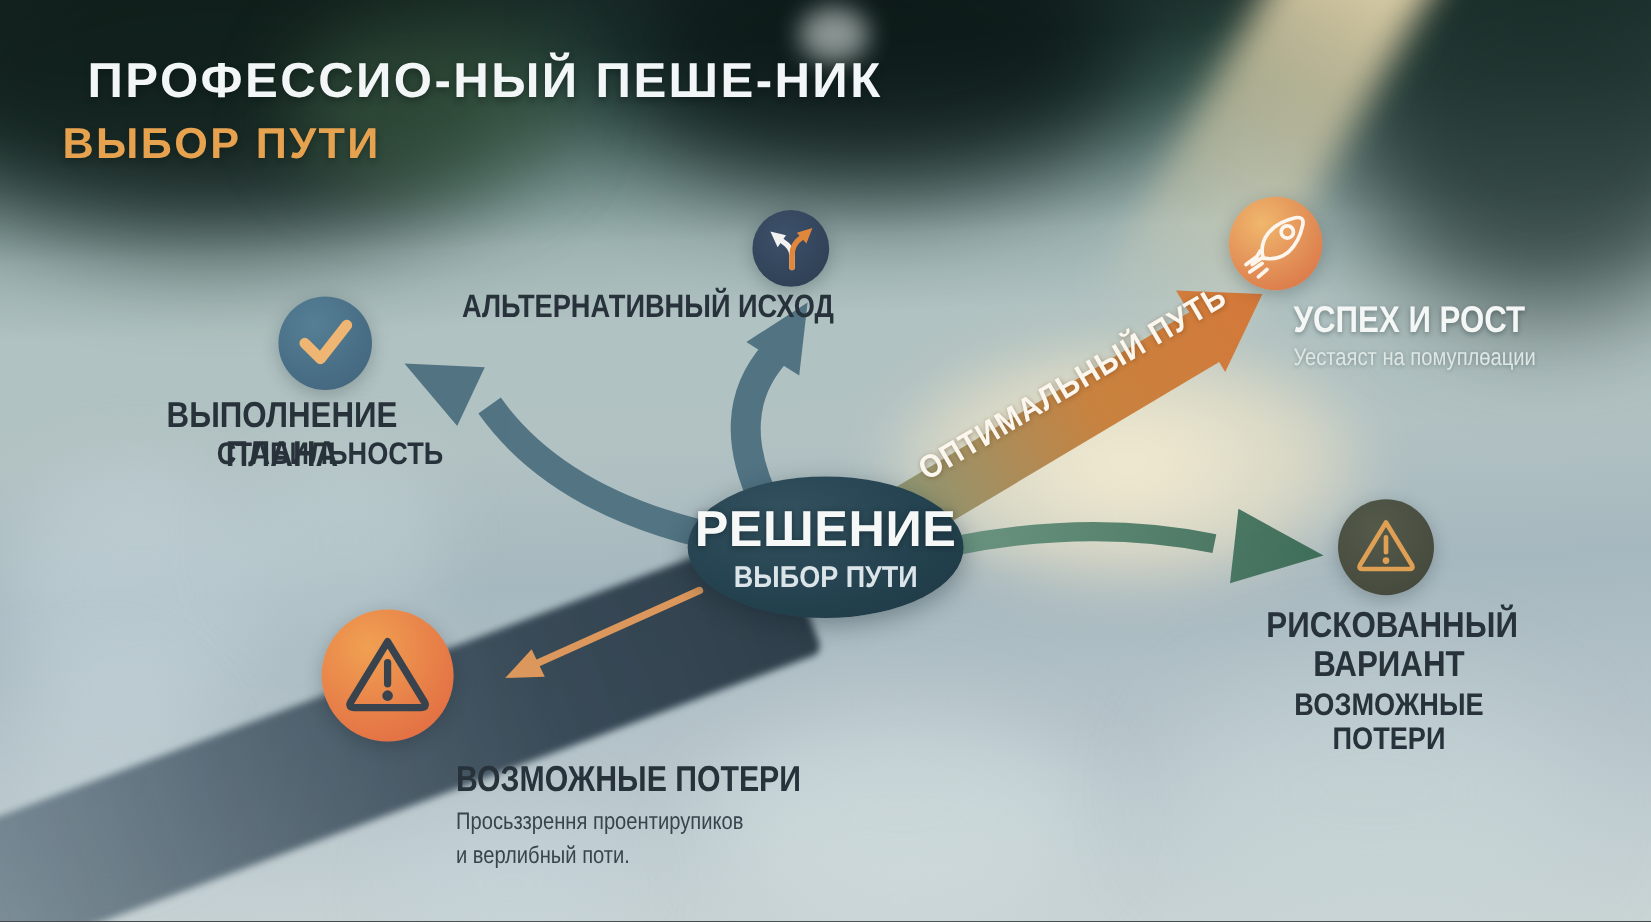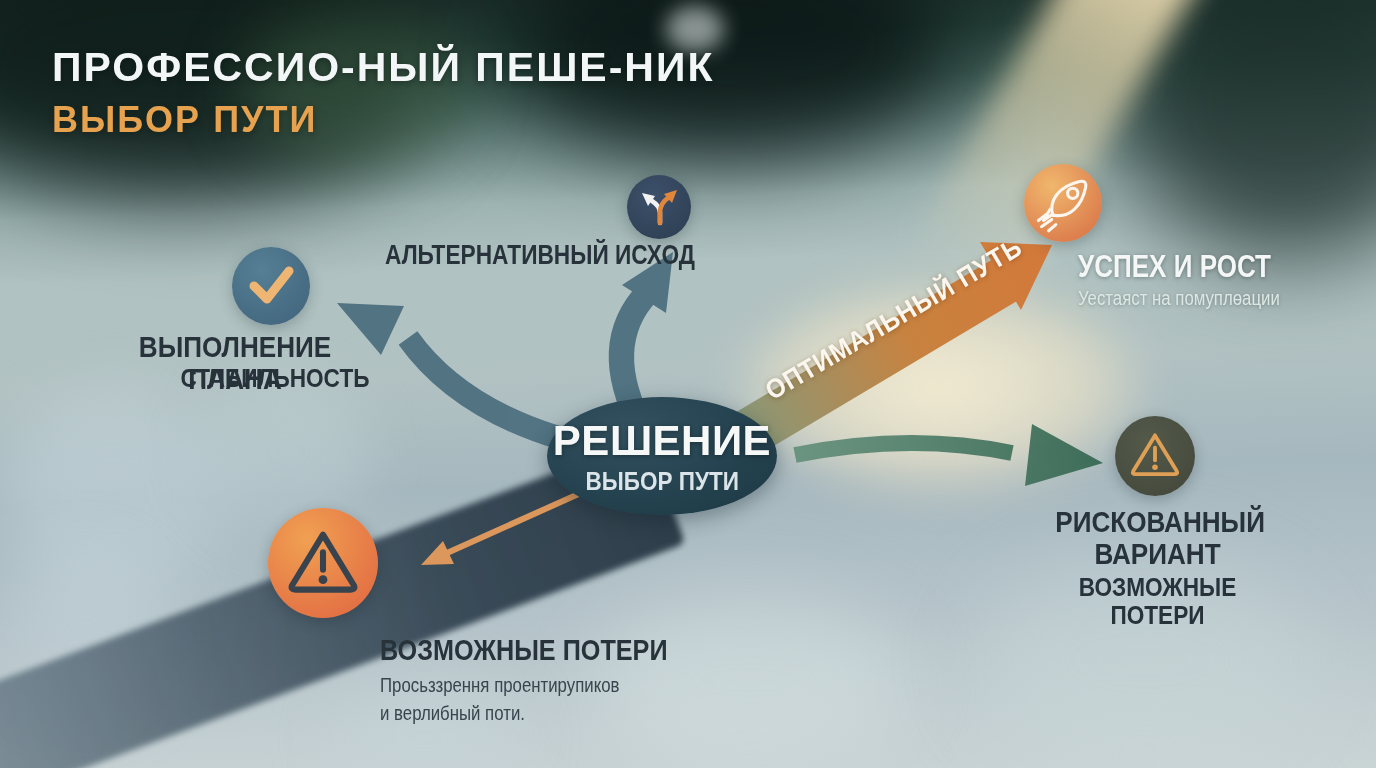--- a/index.html
+++ b/index.html
@@ -47,29 +47,29 @@
   .c-alt{left:627px;top:175px;width:64px;height:64px;background:radial-gradient(circle at 40% 32%, #3c506a, #2c3d50);}
   .c-success{left:1024px;top:164px;width:78px;height:78px;background:radial-gradient(circle at 35% 28%, #f0b76d, #d66d43);}
   .c-risk{left:1115px;top:416px;width:80px;height:80px;background:radial-gradient(circle at 40% 32%, #545a4a, #41463a);}
   .c-loss{left:268px;top:508px;width:110px;height:110px;background:radial-gradient(circle at 35% 28%, #f0a052, #e06440);}
   .lbl{position:absolute;z-index:3;color:#27323a;font-weight:700;line-height:1.08;}
   .white{color:#f4f7f6;text-shadow:0 1px 5px rgba(10,25,30,.35);}
   .soft{color:#dde8e4;font-weight:400;text-shadow:0 1px 4px rgba(10,25,30,.3);}
   .cond-c{transform:scaleX(.87);transform-origin:50% 50%;}
   .cond-l{transform:scaleX(.84);transform-origin:0 50%;}
   .center-el{
-    position:absolute;left:547px;top:397px;width:230px;height:118px;border-radius:50%;z-index:3;
+    position:absolute;left:573px;top:397px;width:230px;height:118px;border-radius:50%;z-index:3;
     background:radial-gradient(ellipse at 35% 28%, #33515f, #24424f 55%, #1d3844);
     display:flex;flex-direction:column;align-items:center;justify-content:center;gap:2px;
     box-shadow:0 6px 20px rgba(15,30,38,.35);
   }
   .center-el .t1{font-size:42px;font-weight:800;color:#f6f8f8;letter-spacing:.5px;text-shadow:0 1px 5px rgba(5,15,20,.4);}
   .center-el .t2{font-size:25px;font-weight:600;color:#dbe5e9;transform:scaleX(.9);}
   .hdr{position:absolute;left:52px;top:44px;z-index:4;}
-  .hdr .h1{font-size:41px;font-weight:800;color:#f3f6f6;letter-spacing:2px;text-shadow:0 2px 6px rgba(8,20,18,.45);}
+  .hdr .h1{font-size:41px;font-weight:800;color:#f3f6f6;letter-spacing:2px;text-shadow:0 2px 6px rgba(8,20,18,.45);margin-left:21px;}
   .hdr .h2{font-size:36px;font-weight:800;color:#e7a250;letter-spacing:2px;margin-top:8px;text-shadow:0 2px 6px rgba(8,20,18,.35);}
   .opt-label{
     position:absolute;left:768px;top:378px;z-index:3;color:#fbf6ee;font-weight:700;font-size:27px;letter-spacing:1px;
     transform:rotate(-30.5deg) scaleX(.92);transform-origin:0 50%;white-space:nowrap;
     text-shadow:0 1px 5px rgba(90,50,10,.4);
   }
 </style>
 </head>
 <body>
 

